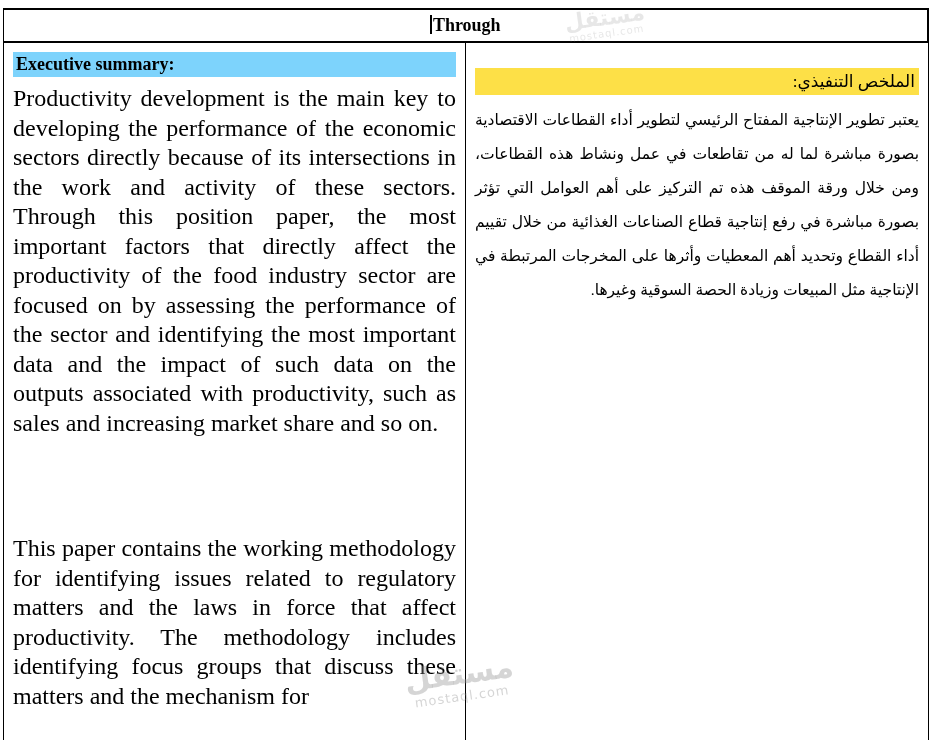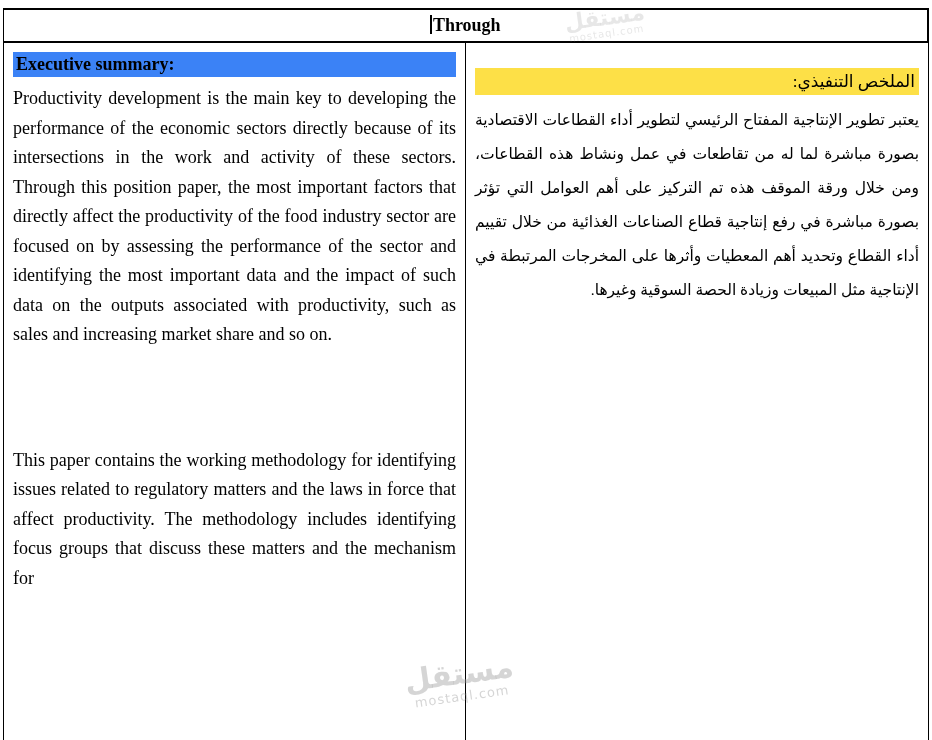--- a/index.html
+++ b/index.html
@@ -60,26 +60,26 @@
     flex: 1 1 50%;
     box-sizing: border-box;
     padding: 6px 9px 10px 9px;
     overflow: hidden;
   }
   .cell.left { border-right: 1px solid #000; }
 
   .en-heading {
     font-weight: bold;
     font-size: 18px;
-    background: #3b82f6;
+    background: #7dd3fc;
     padding: 2px 3px;
     margin: 3px 0 7px 0;
   }
   .en-par {
-    font-size: 18px;
+    font-size: 24px;
     line-height: 29.5px;
     text-align: justify;
     text-justify: inter-word;
     margin: 0;
   }
   .en-par.second { margin-top: 96px; }
 
   .ar {
     direction: rtl;
     font-family: "Liberation Serif", "DejaVu Sans", serif;

